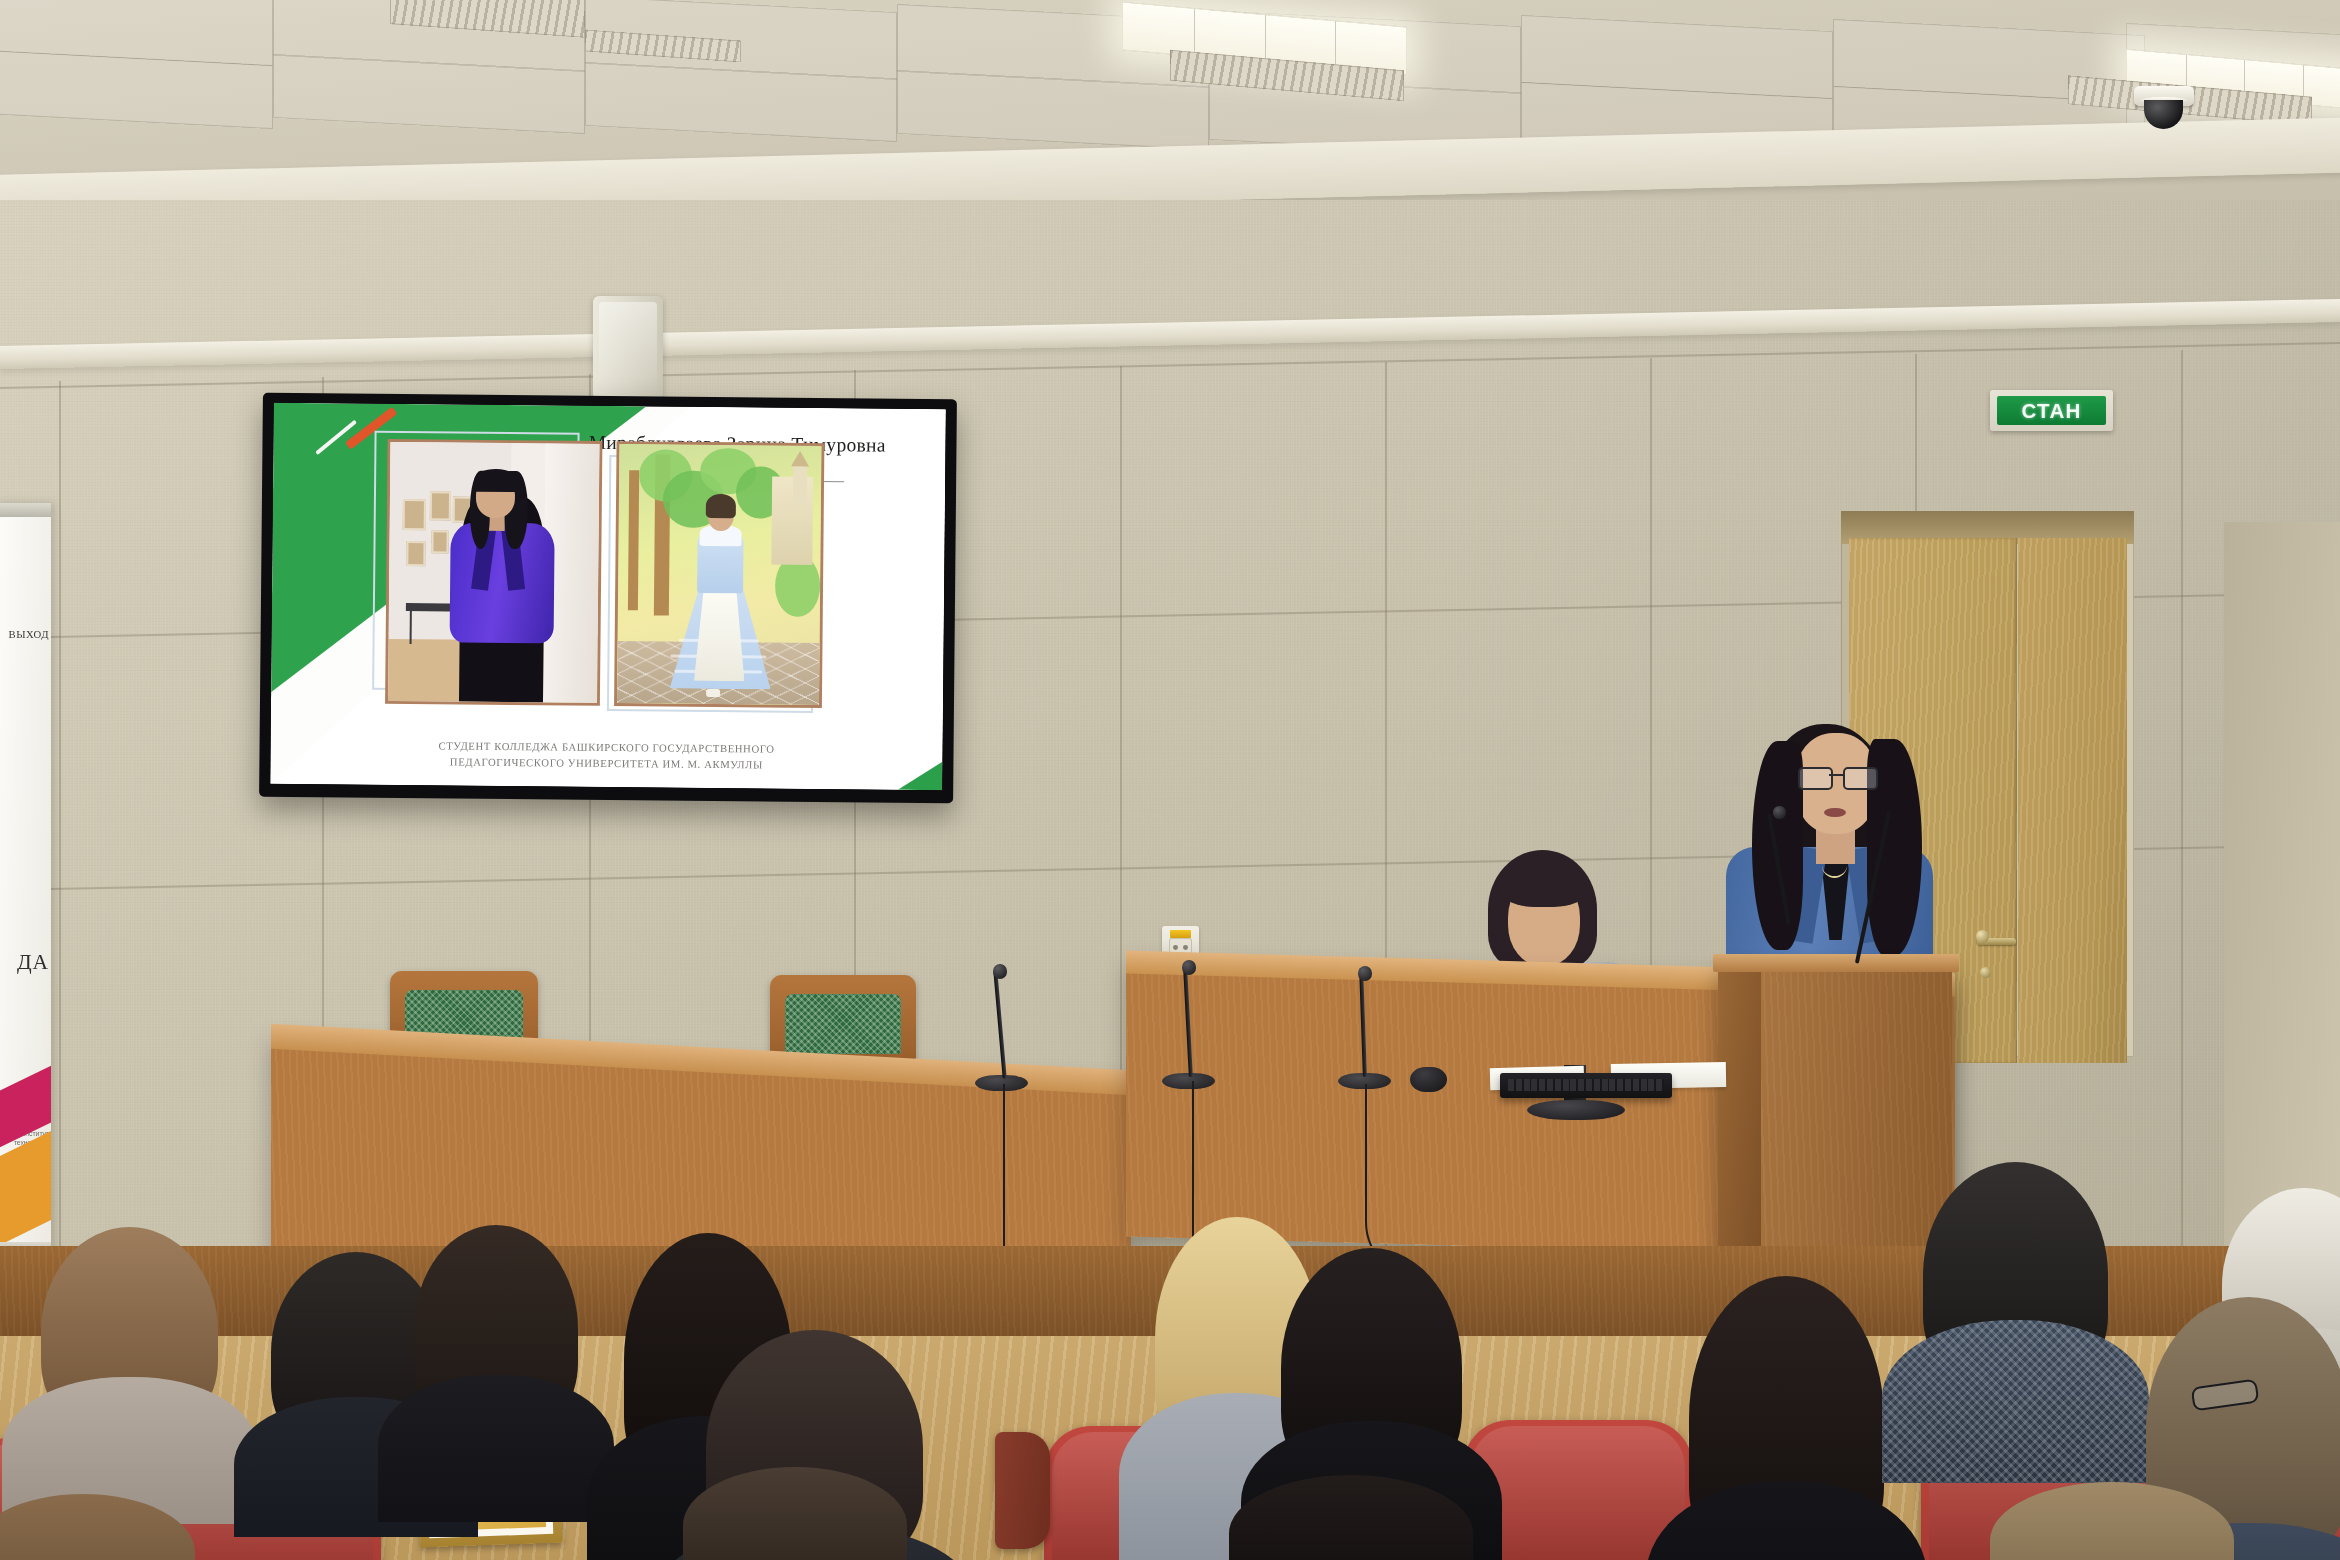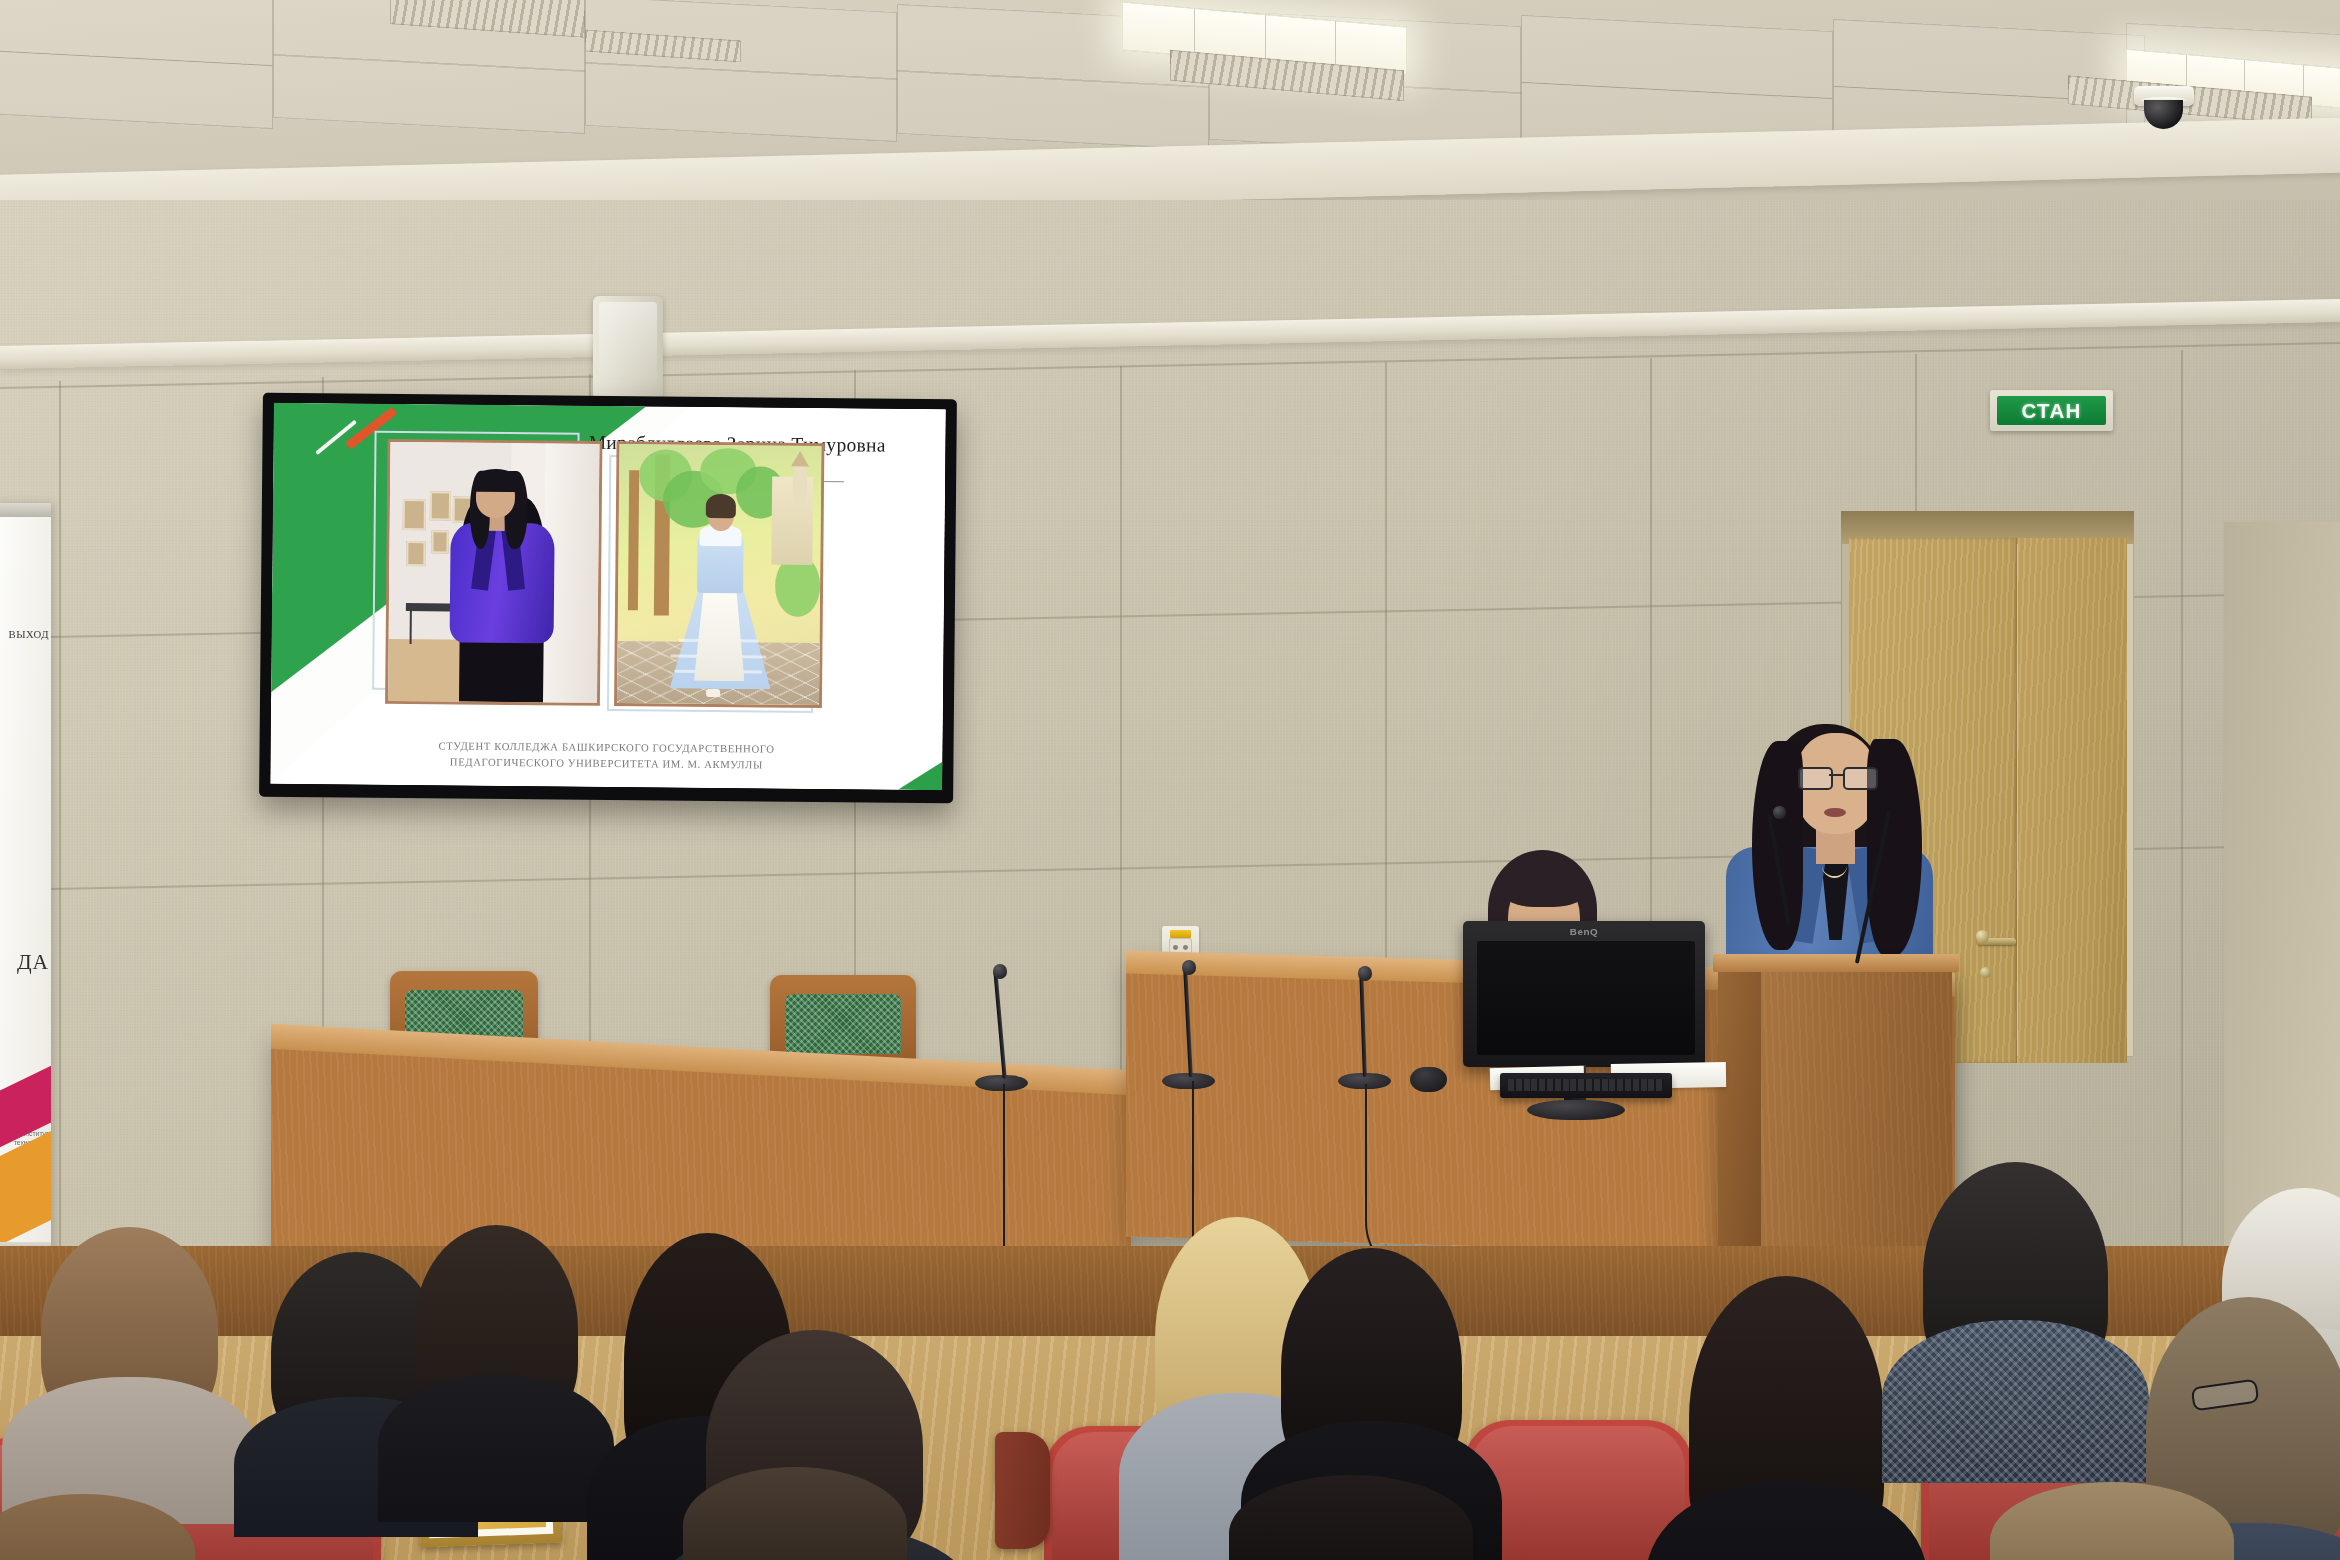--- a/index.html
+++ b/index.html
@@ -569,26 +569,20 @@
   <div class="podium">
       <div class="woodgrain"></div>
     </div>
   <div class="podiumFaceL"></div>
   <div class="podiumTop"></div>
 
   <div class="spk-mic-stem"></div>
   <div class="spk-mic-stem2"></div>
   <div class="spk-mic-cap"></div>
 
-  <div class="monitor">
-    <div class="shell"></div>
-    <div class="brand">BenQ</div>
-    <div class="btns"></div>
-    <div class="inner"></div>
-  </div>
   <div class="monstand"></div>
   <div class="papers"></div>
   <div class="papers2"></div>
   <div class="laptop">
       <div class="keys"></div>
     </div>
   <div class="monfoot"></div>
   <div class="mouse"></div>
 
   <div class="mic" style="left:975px;top:964px;width:53px;height:127px;">

